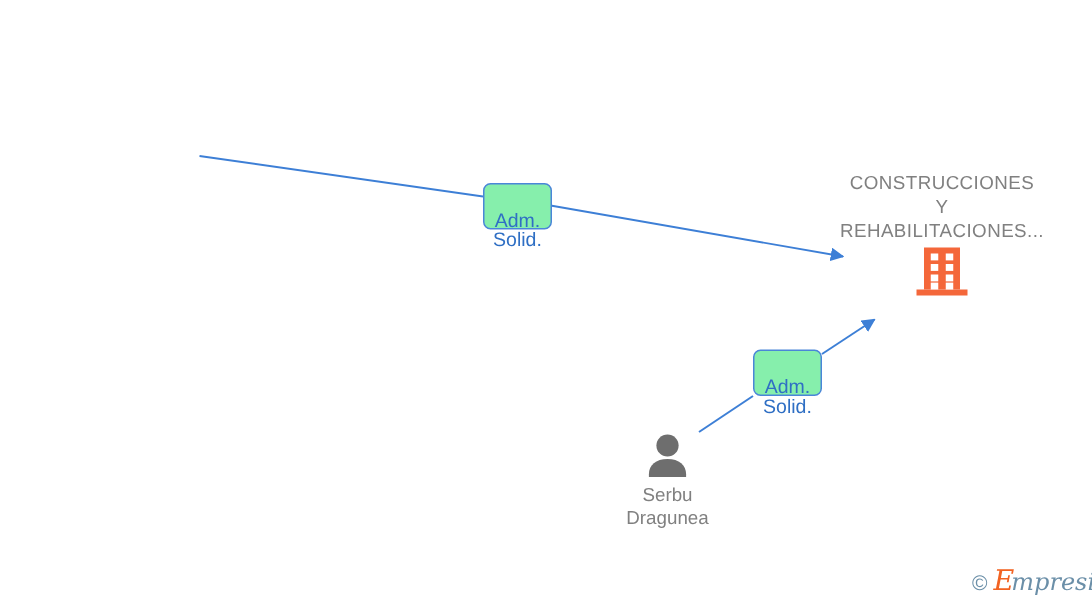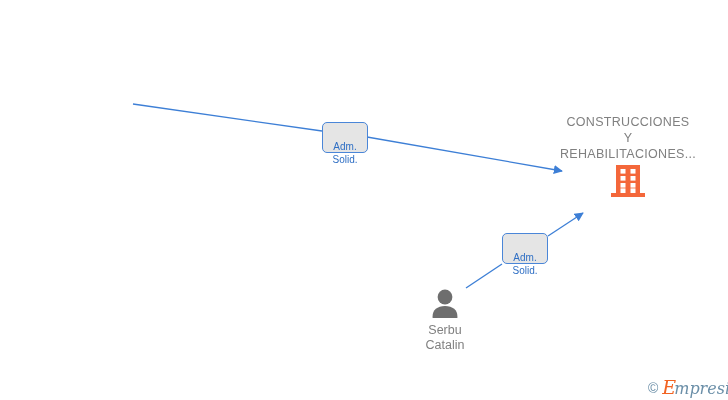--- a/index.html
+++ b/index.html
@@ -56,25 +56,25 @@
   }
   .company-icon {
     display: block;
     margin: 2px auto 0 auto;
   }
 
   
   .rel-label {
     position: absolute;
     box-sizing: border-box;
-    background: #e5e5e5;
+    background: #86efac;
     border: 1.3px solid #4a86d8;
     border-radius: 5px;
     color: #2f6fc4;
-    font-size: 10px;
+    font-size: 13px;
     line-height: 13px;
     text-align: center;
     padding: 4px 5px 4px 5px;
     white-space: pre-line;
   }
 
   
   .watermark {
     position: absolute;
     display: flex;
@@ -121,21 +121,21 @@
     <path d="M 548 236 L 583 213" stroke="#3d7fd6" stroke-width="1.3" fill="none" marker-end="url(#arrowhead)"></path>
   </svg>
 
 
   <div class="person-node" style="left: 365px; top: 287px;">
     <svg class="person-icon" width="30" height="32" viewBox="0 0 30 32">
       <circle cx="15" cy="10" r="7.4" fill="#6e6e6e"></circle>
       <path d="M 15 19 C 7.2 19 2.6 23.2 2.6 29.2 L 2.6 31 L 27.4 31 L 27.4 29.2 C 27.4 23.2 22.8 19 15 19 Z" fill="#6e6e6e"></path>
     </svg>
     <div class="person-name" style="margin-top: 4px;">Serbu
-Catalin</div>
+Dragunea</div>
   </div>
 
   <div class="company-node" style="left: 528px; top: 114px;">
     <div class="company-name">CONSTRUCCIONES
 Y
 REHABILITACIONES...</div>
     <svg class="company-icon" width="38" height="34" viewBox="0 0 38 34">
 
       <rect x="7" y="1" width="24" height="28" fill="#f4673a"></rect>
 

